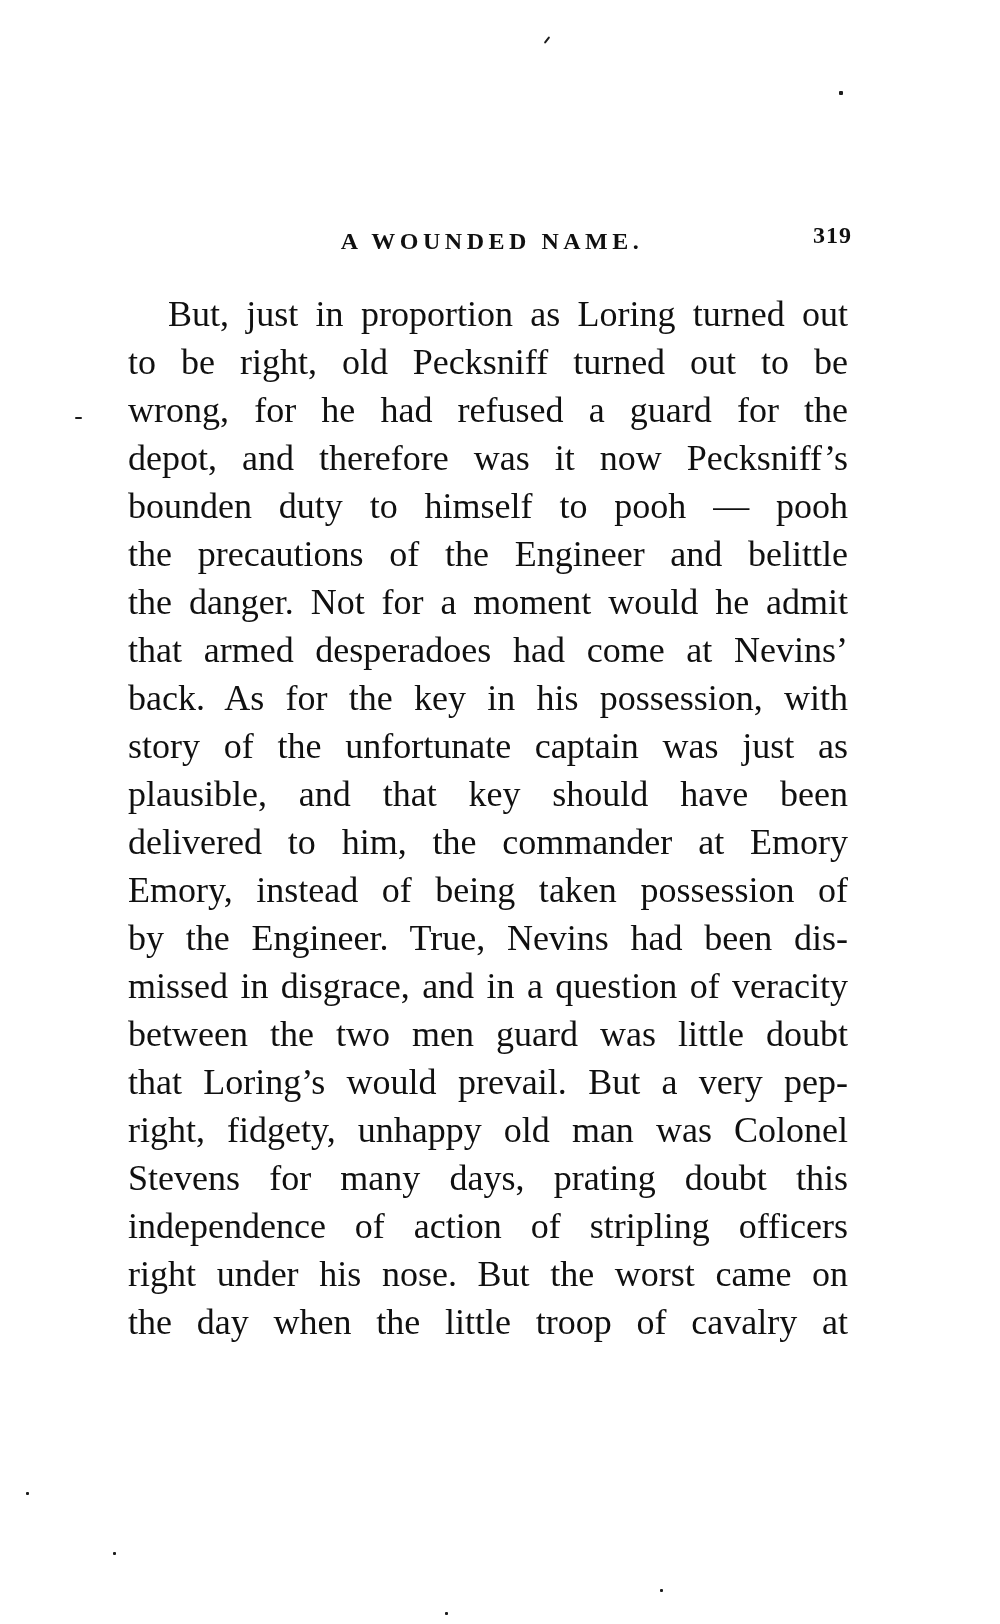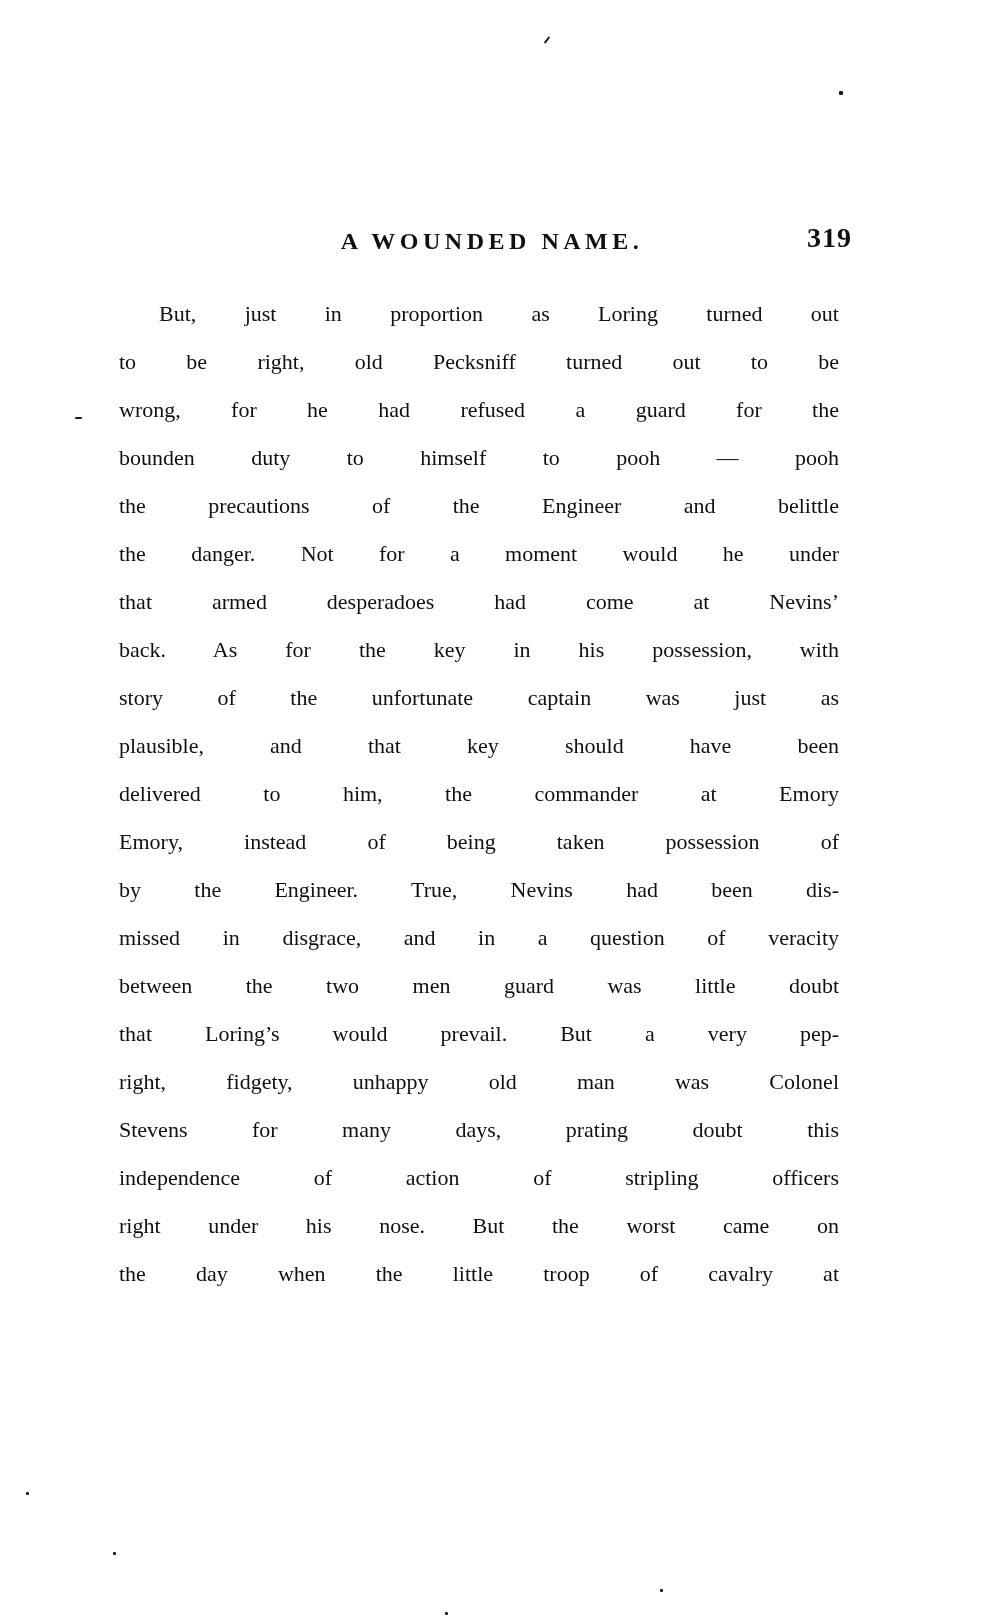--- a/index.html
+++ b/index.html
@@ -27,31 +27,31 @@
     text-align: center;
     font-size: 24px;
     font-weight: 700;
     letter-spacing: 4.5px;
     white-space: nowrap;
   }
   .page-num {
     position: absolute;
     right: 0;
     top: -4px;
-    font-size: 28px;
+    font-size: 24px;
     font-weight: bold;
     letter-spacing: 1px;
   }
   
   .body-text {
     position: absolute;
-    left: 119px;
+    left: 128px;
     top: 290px;
     width: 720px;
-    font-size: 22px;
+    font-size: 36px;
     line-height: 48px;
   }
   .body-text .line {
     text-align: justify;
     text-align-last: justify;
     height: 48px;
     overflow: hidden;
   }
   .body-text .line:first-child {
     padding-left: 40px;
@@ -70,23 +70,24 @@
 
   <header class="running-head">
     <span class="head-title">A WOUNDED NAME.</span>
     <span class="page-num">319</span>
   </header>
 
   <main class="body-text" id="body-text">
       <div class="line">But, just in proportion as Loring turned out</div>
       <div class="line">to be right, old Pecksniff turned out to be</div>
       <div class="line">wrong, for he had refused a guard for the</div>
+      <div class="line">depot, and therefore was it now Pecksniff’s</div>
       <div class="line">bounden duty to himself to pooh — pooh</div>
       <div class="line">the precautions of the Engineer and belittle</div>
-      <div class="line">the danger. Not for a moment would he under</div>
+      <div class="line">the danger. Not for a moment would he admit</div>
       <div class="line">that armed desperadoes had come at Nevins’</div>
       <div class="line">back. As for the key in his possession, with</div>
       <div class="line">story of the unfortunate captain was just as</div>
       <div class="line">plausible, and that key should have been</div>
       <div class="line">delivered to him, the commander at Emory</div>
       <div class="line">Emory, instead of being taken possession of</div>
       <div class="line">by the Engineer. True, Nevins had been dis-</div>
       <div class="line">missed in disgrace, and in a question of veracity</div>
       <div class="line">between the two men guard was little doubt</div>
       <div class="line">that Loring’s would prevail. But a very pep-</div>

